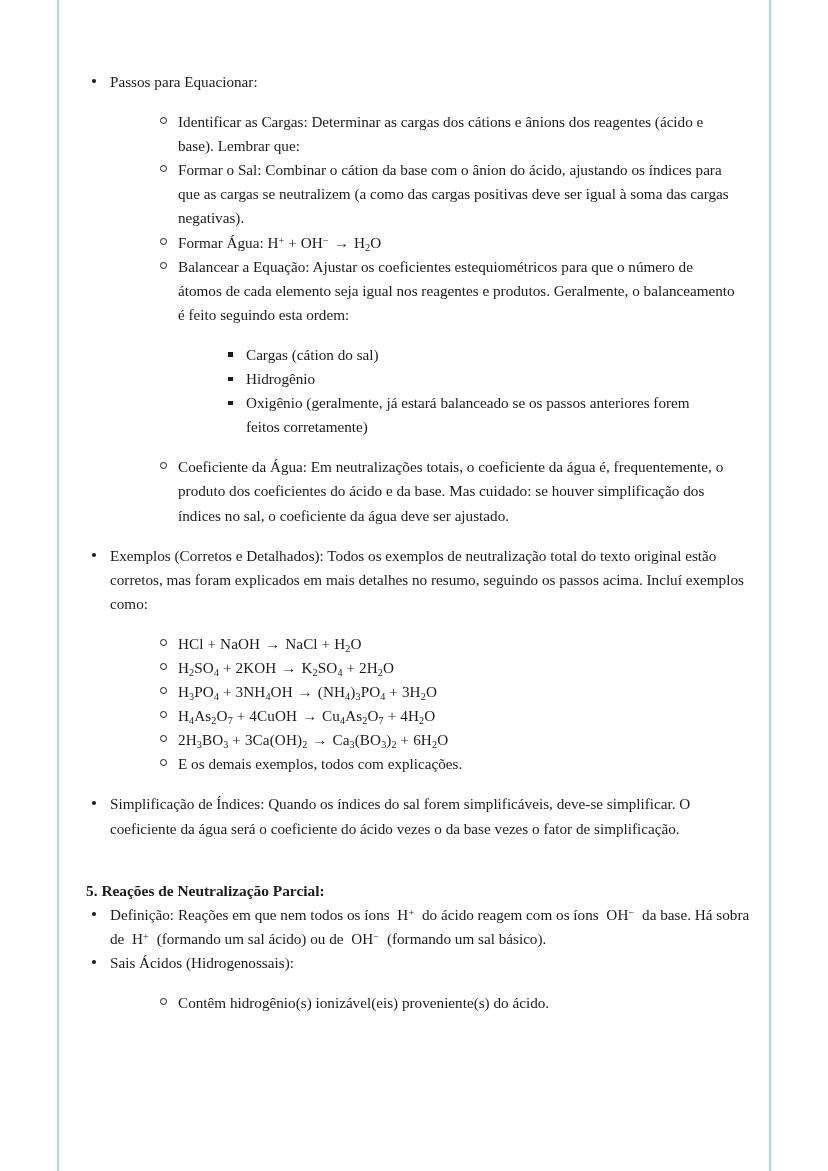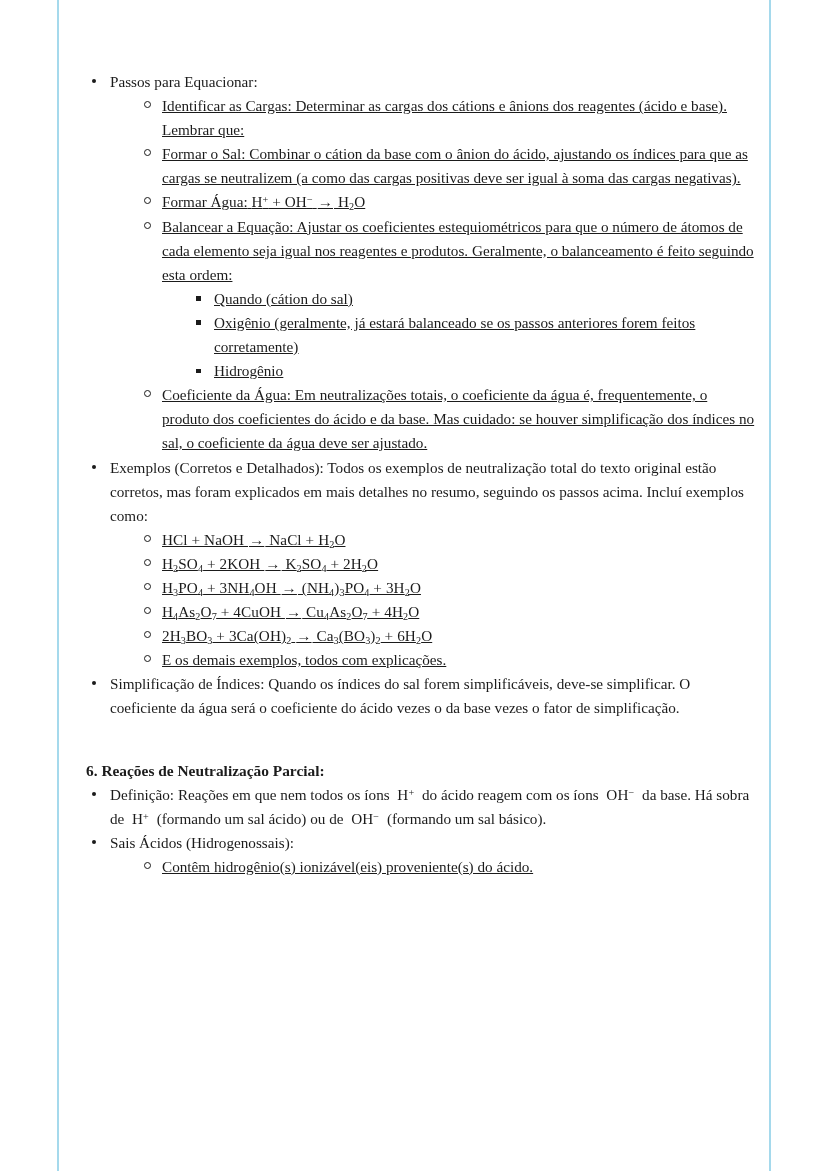--- a/index.html
+++ b/index.html
@@ -87,23 +87,22 @@
     display: inline-block;
     width: 4.5px;
     height: 4.5px;
     background: #1b1b1b;
     vertical-align: 3px;
     margin-left: 2px;
   }
 
   ul.sub {
     list-style: none;
-    margin: 0;
+    margin: 16px;
     padding: 0 0 0 30px;
-    text-decoration: underline;
   }
 
   
   .eq {
     font-size: 15.2px;
     letter-spacing: 0.1px;
     white-space: nowrap;
   }
   sub {
     font-size: 0.67em;
@@ -161,30 +160,30 @@
             H<sup>+</sup> + OH<sup>−</sup> <span class="arrow">→</span> H<sub>2</sub>O</span>
         </li>
 
         <li class="item l2">
           <span class="marker"></span>
           <span>Balancear a Equação: Ajustar os coeficientes estequiométricos para que o número de átomos de cada elemento seja igual nos reagentes e produtos. Geralmente, o balanceamento é feito seguindo esta ordem:</span>
 
           <ul class="sub">
             <li class="item l3">
               <span class="marker"></span>
-              <span>Quando (cátion do sal)</span>
+              <span>Cargas (cátion do sal)</span>
+            </li>
+            <li class="item l3">
+              <span class="marker"></span>
+              <span>Hidrogênio</span>
             </li>
             <li class="item l3">
               <span class="marker"></span>
               <span>Oxigênio (geralmente, já estará balanceado se os passos anteriores forem feitos corretamente)</span>
             </li>
-            <li class="item l3">
-              <span class="marker"></span>
-              <span>Hidrogênio</span>
-            </li>
           </ul>
         </li>
 
         <li class="item l2">
           <span class="marker"></span>
           <span>Coeficiente da Água: Em neutralizações totais, o coeficiente da água é, frequentemente, o produto dos coeficientes do ácido e da base. Mas cuidado: se houver simplificação dos índices no sal, o coeficiente da água deve ser ajustado.</span>
         </li>
       </ul>
     </li>
 
@@ -219,21 +218,21 @@
         </li>
       </ul>
     </li>
 
     <li class="item l1">
       <span class="marker"></span>
       <span>Simplificação de Índices: Quando os índices do sal forem simplificáveis, deve-se simplificar. O coeficiente da água será o coeficiente do ácido vezes o da base vezes o fator de simplificação.</span>
     </li>
   </ul>
 
-  <div class="section-heading">6. Reações de Neutralização Parcial:</div>
+  <div class="section-heading">5. Reações de Neutralização Parcial:</div>
 
   <ul class="lvl gap-before">
     <li class="item l1">
       <span class="marker"></span>
       <span>Definição: Reações em que nem todos os íons</span>
       <span class="eq">&nbsp;H<sup>+</sup>&nbsp;</span>
       <span>do ácido reagem com os íons</span>
       <span class="eq">&nbsp;OH<sup>−</sup>&nbsp;</span>
       <span>da base. Há sobra de</span>
       <span class="eq">&nbsp;H<sup>+</sup>&nbsp;</span>

